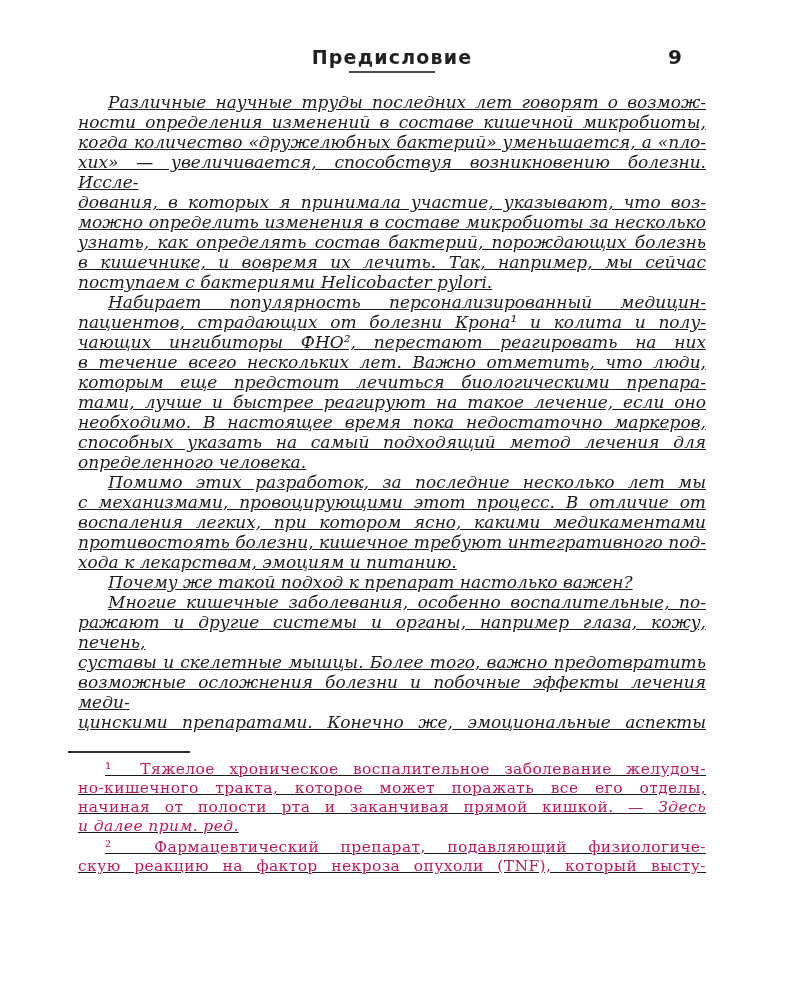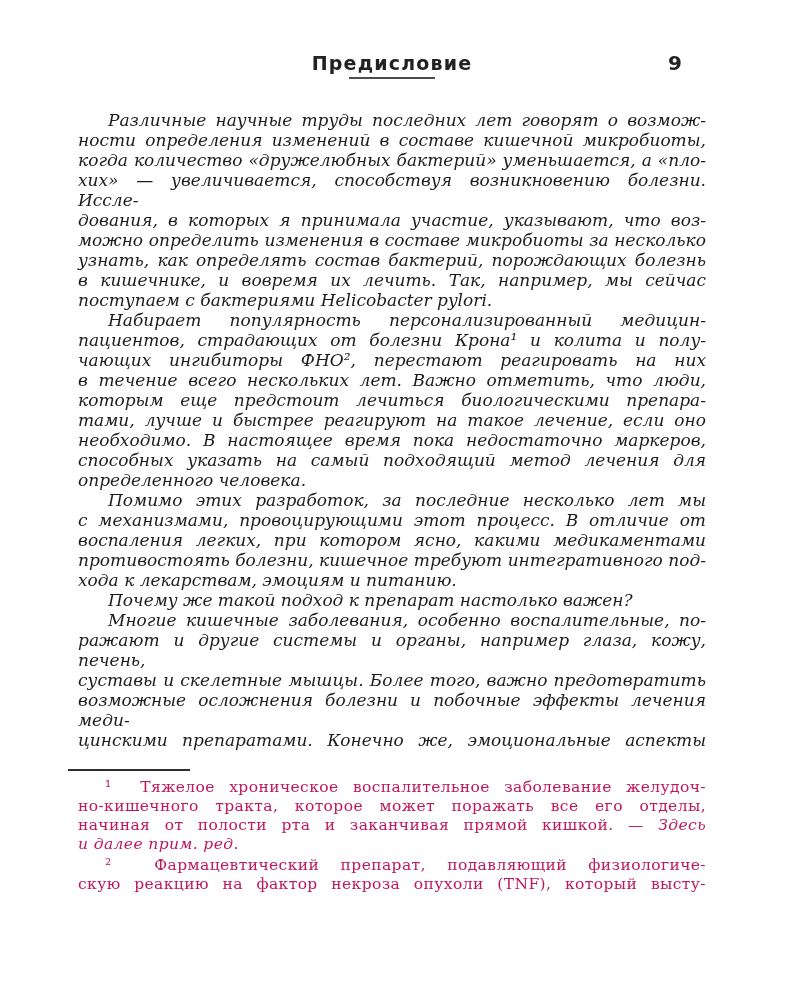--- a/index.html
+++ b/index.html
@@ -12,22 +12,23 @@
     width: 800px;
     height: 1000px;
     background: #ffffff;
     overflow: hidden;
     font-family: "DejaVu Serif", serif;
     color: #1c1c1c;
   }
   .content {
     position: absolute;
     left: 78px;
-    top: 52px;
+    top: 46px;
     width: 628px;
+    text-decoration: underline;
   }
   .header-row {
     position: relative;
     text-align: center;
     font-family: "DejaVu Sans", "Liberation Sans", sans-serif;
     height: 28px;
   }
   .chapter-title {
     display: inline-block;
     font-weight: bold;
@@ -45,21 +46,21 @@
   .page-number {
     position: absolute;
     right: 24px;
     top: 0;
     font-weight: bold;
     font-size: 20px;
     line-height: 23px;
     color: #222222;
   }
   .body-text {
-    margin-top: 30px;
+    margin-top: 18px;
     font-style: italic;
     font-size: 17px;
     line-height: 20px;
   }
   .line {
     text-align: justify;
     text-align-last: justify;
     white-space: normal;
   }
   .line-last {

